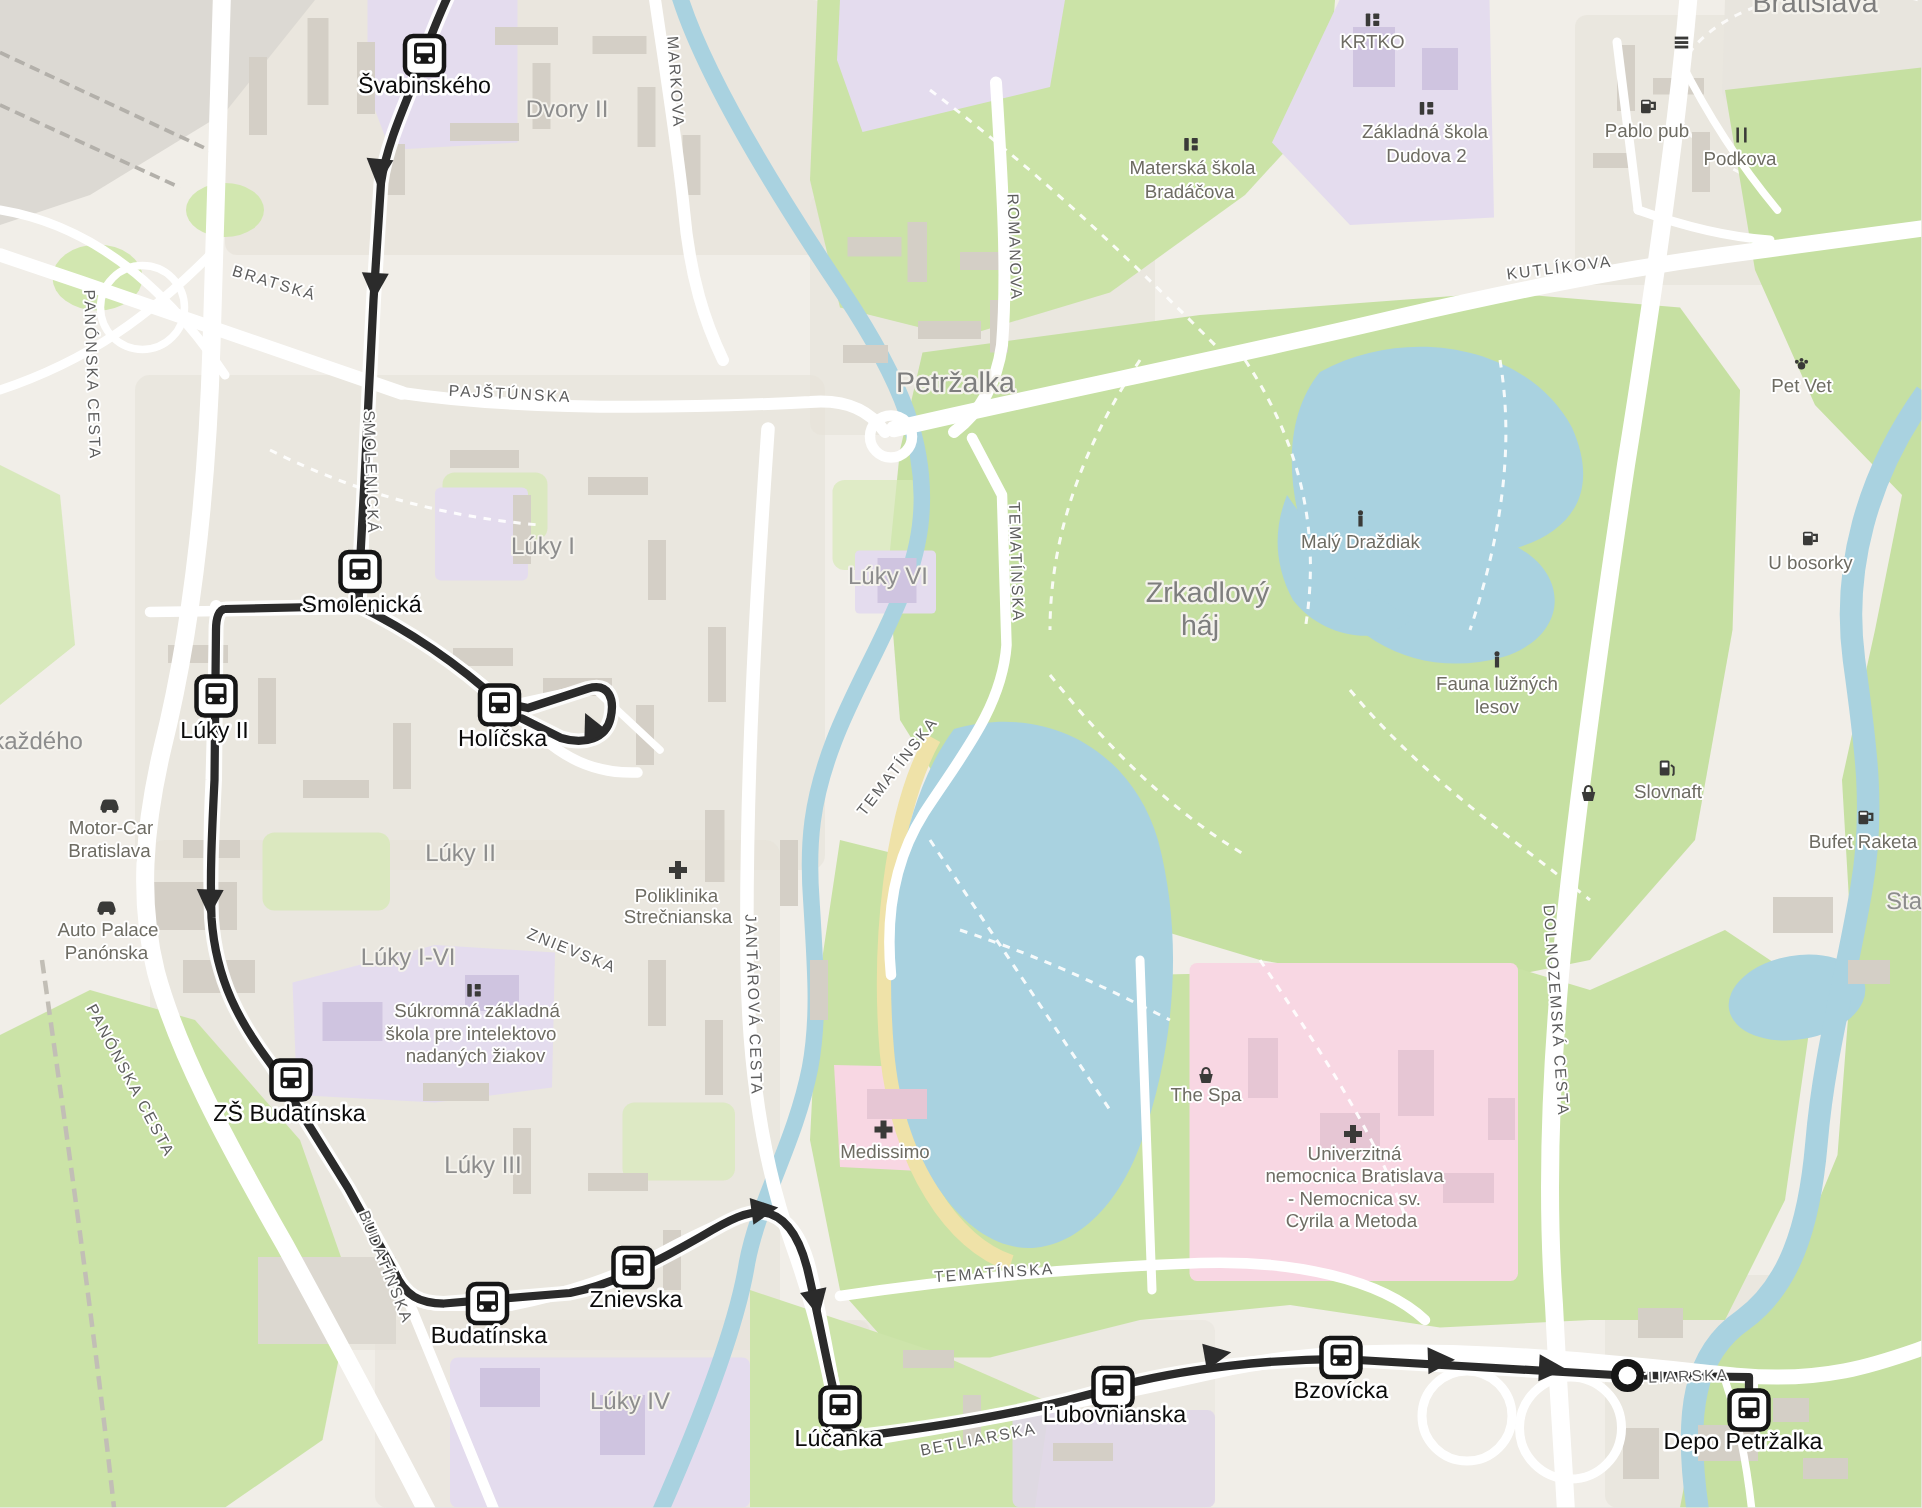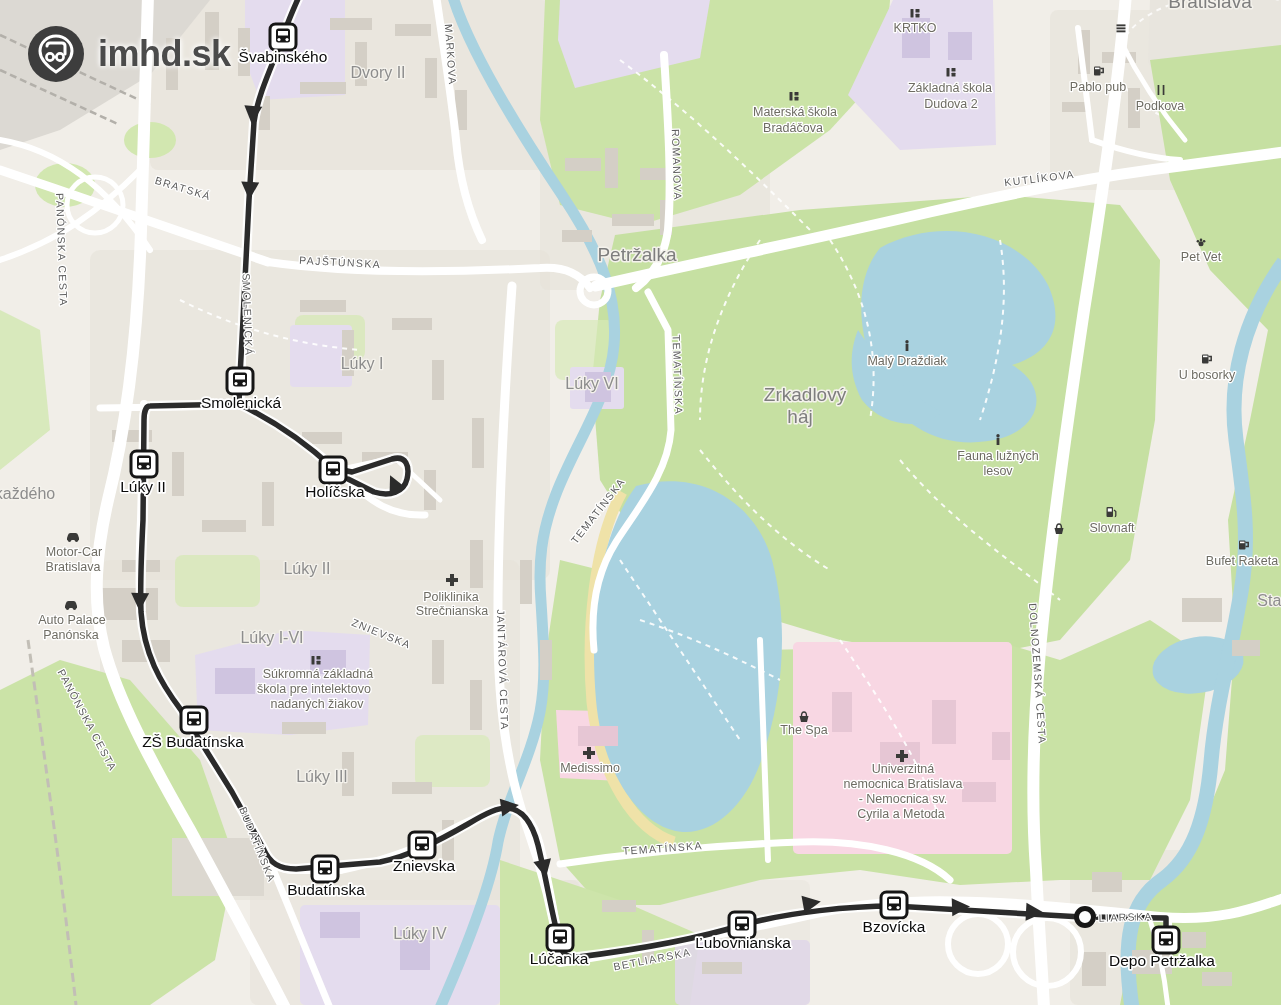--- a/index.html
+++ b/index.html
@@ -539,24 +539,13 @@
             <circle cx="-4" cy="2.6" r="1.6" fill="#ffffff"></circle>
             <circle cx="4" cy="2.6" r="1.6" fill="#ffffff"></circle>
           </g>
           <text x="1162" y="966" class="lbl-stop">Depo Petržalka</text>
         </g>
         <circle cx="1085" cy="917" r="8.5" fill="#ffffff" stroke="#161616" stroke-width="5"></circle>
       </g>
   </svg>
 
   
-  <div class="logo">
-    <svg width="60" height="60" viewBox="0 0 60 60">
-      <circle cx="30" cy="30" r="28" fill="#3d3d3d"></circle>
-      <path d="M30 12 C21 12 14 19 14 27 C14 36 24 44 30 48 C36 44 46 36 46 27 C46 19 39 12 30 12 Z" fill="none" stroke="#ffffff" stroke-width="3"></path>
-      <path d="M21 22 Q21 19 24 19 L36 19 Q39 19 39 22 L39 30" fill="none" stroke="#ffffff" stroke-width="3" stroke-linecap="round"></path>
-      <circle cx="24" cy="33" r="3.6" fill="none" stroke="#ffffff" stroke-width="2.6"></circle>
-      <circle cx="34" cy="33" r="3.6" fill="none" stroke="#ffffff" stroke-width="2.6"></circle>
-      <path d="M27.6 33 L30.4 33" stroke="#ffffff" stroke-width="2.6"></path>
-    </svg>
-    <span class="logo-text">imhd.sk</span>
-  </div>
 </div>
 
 </body></html>

